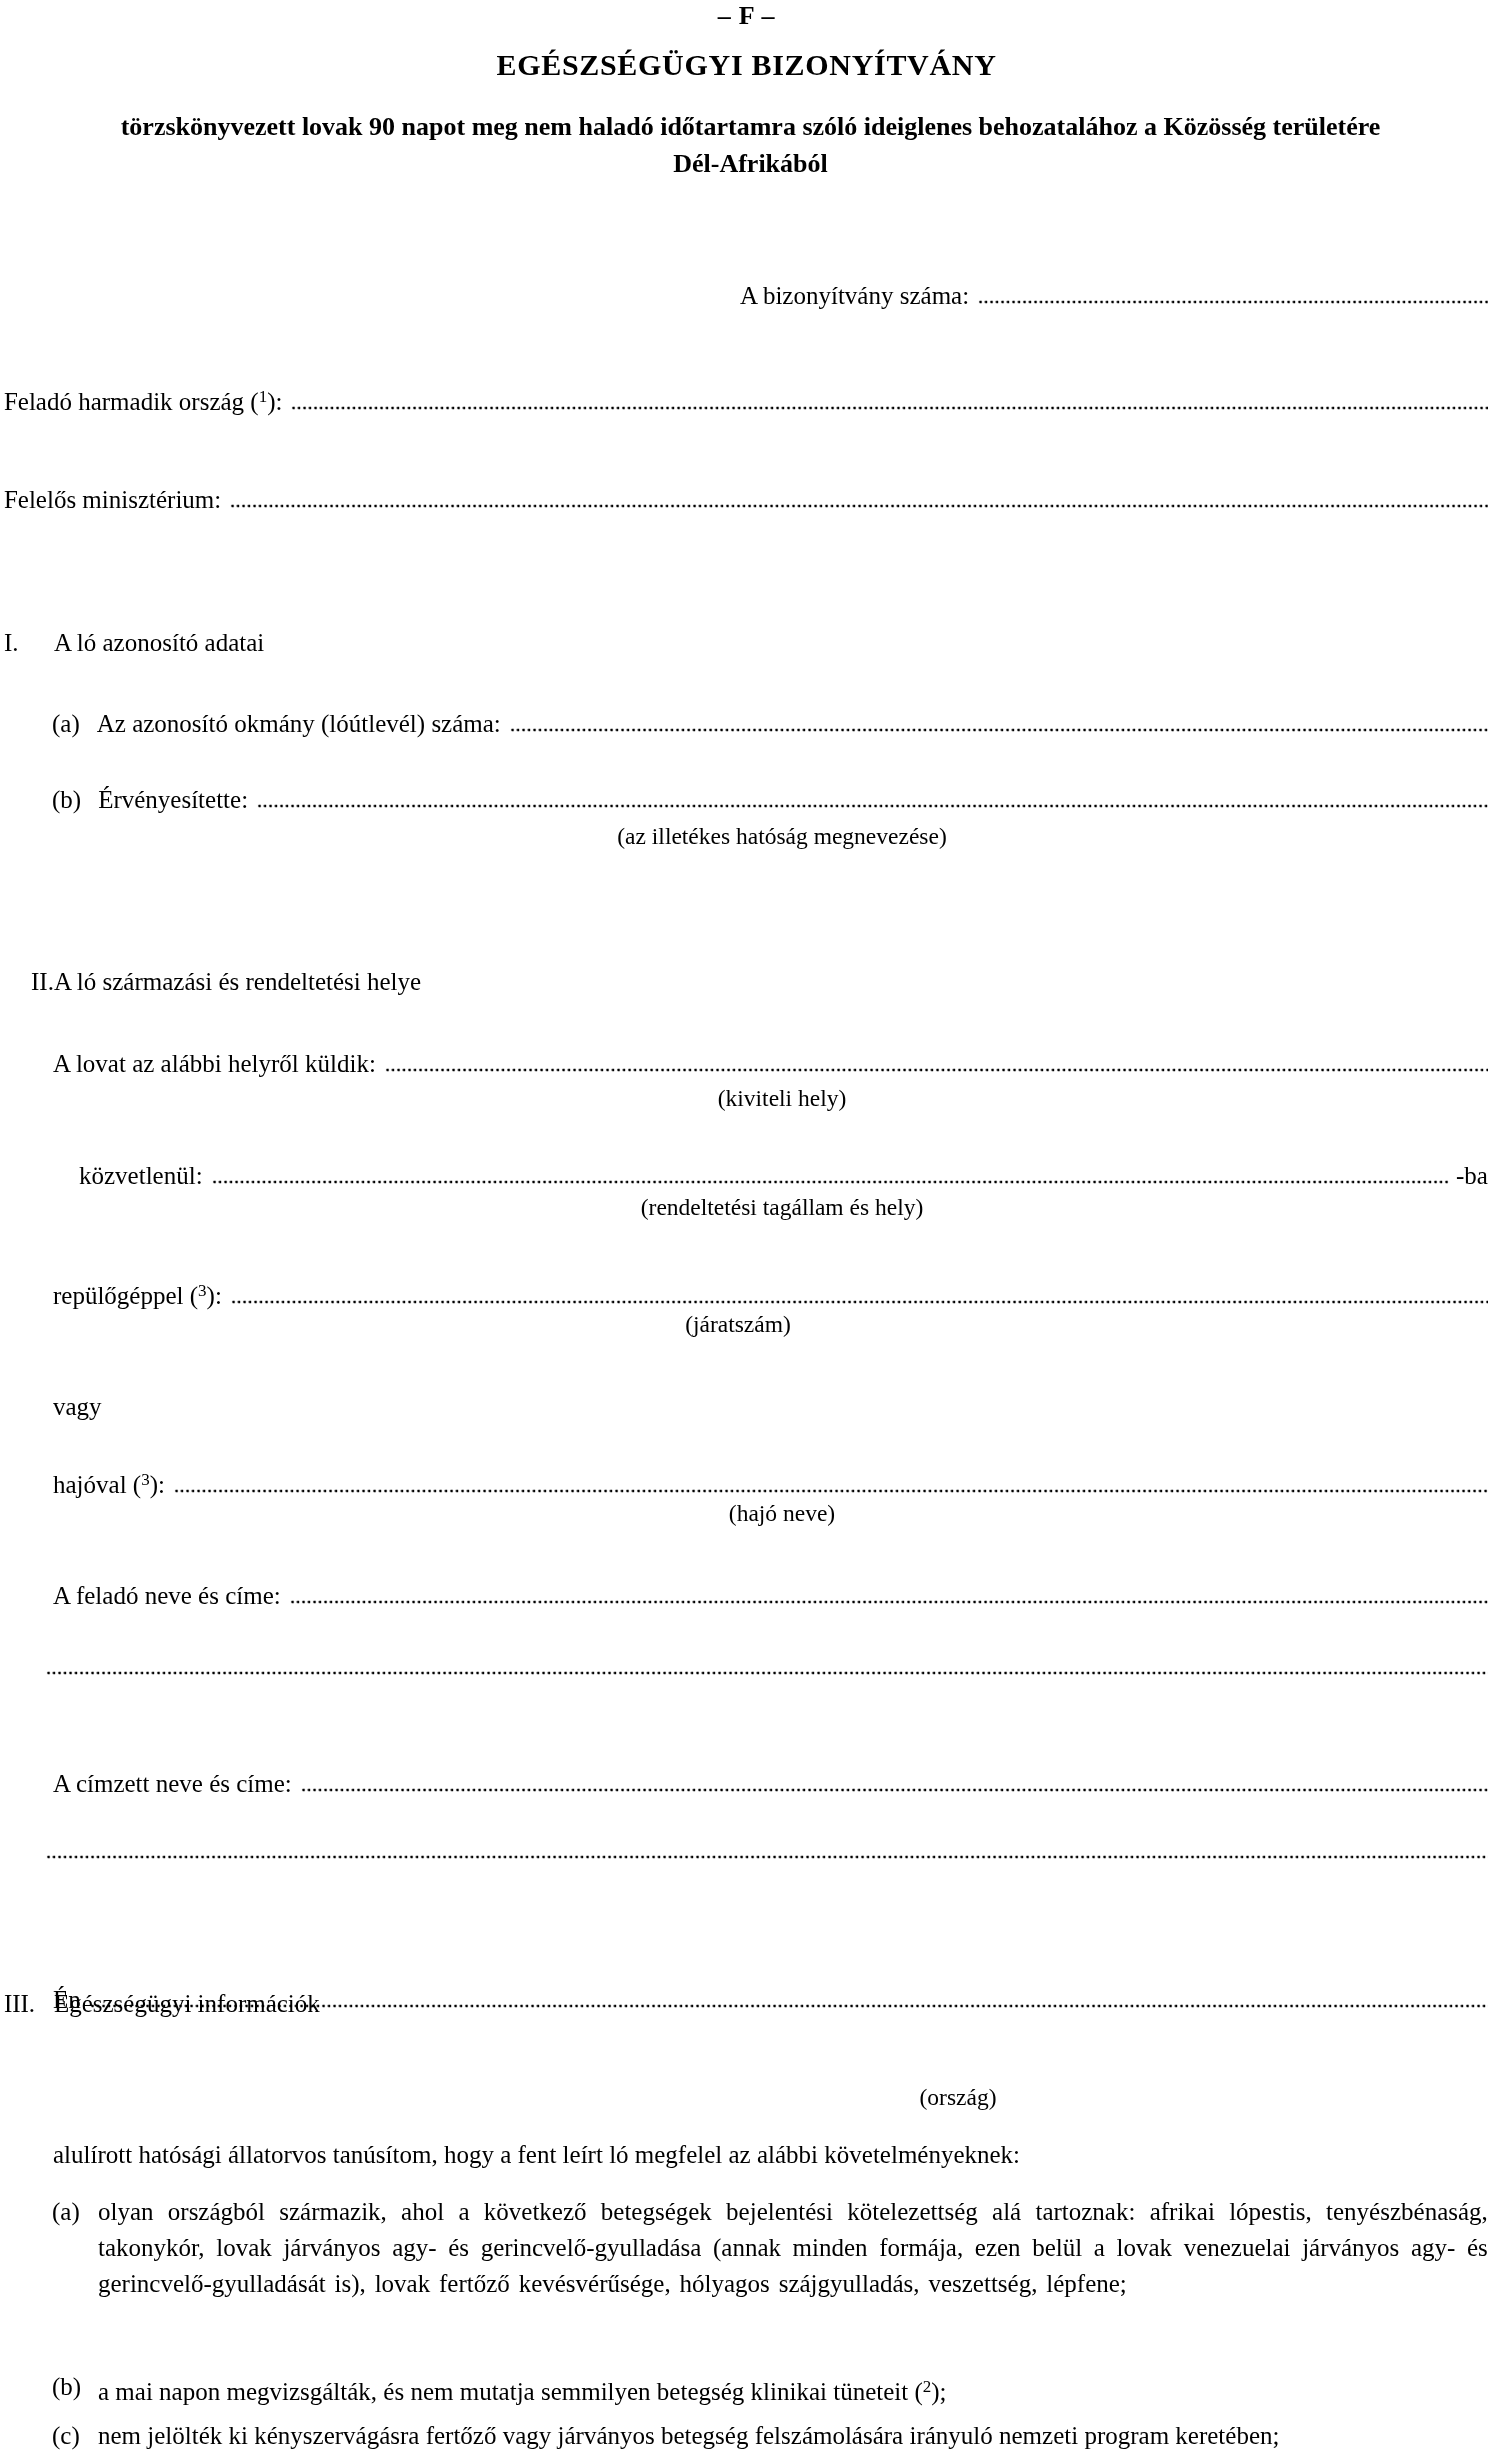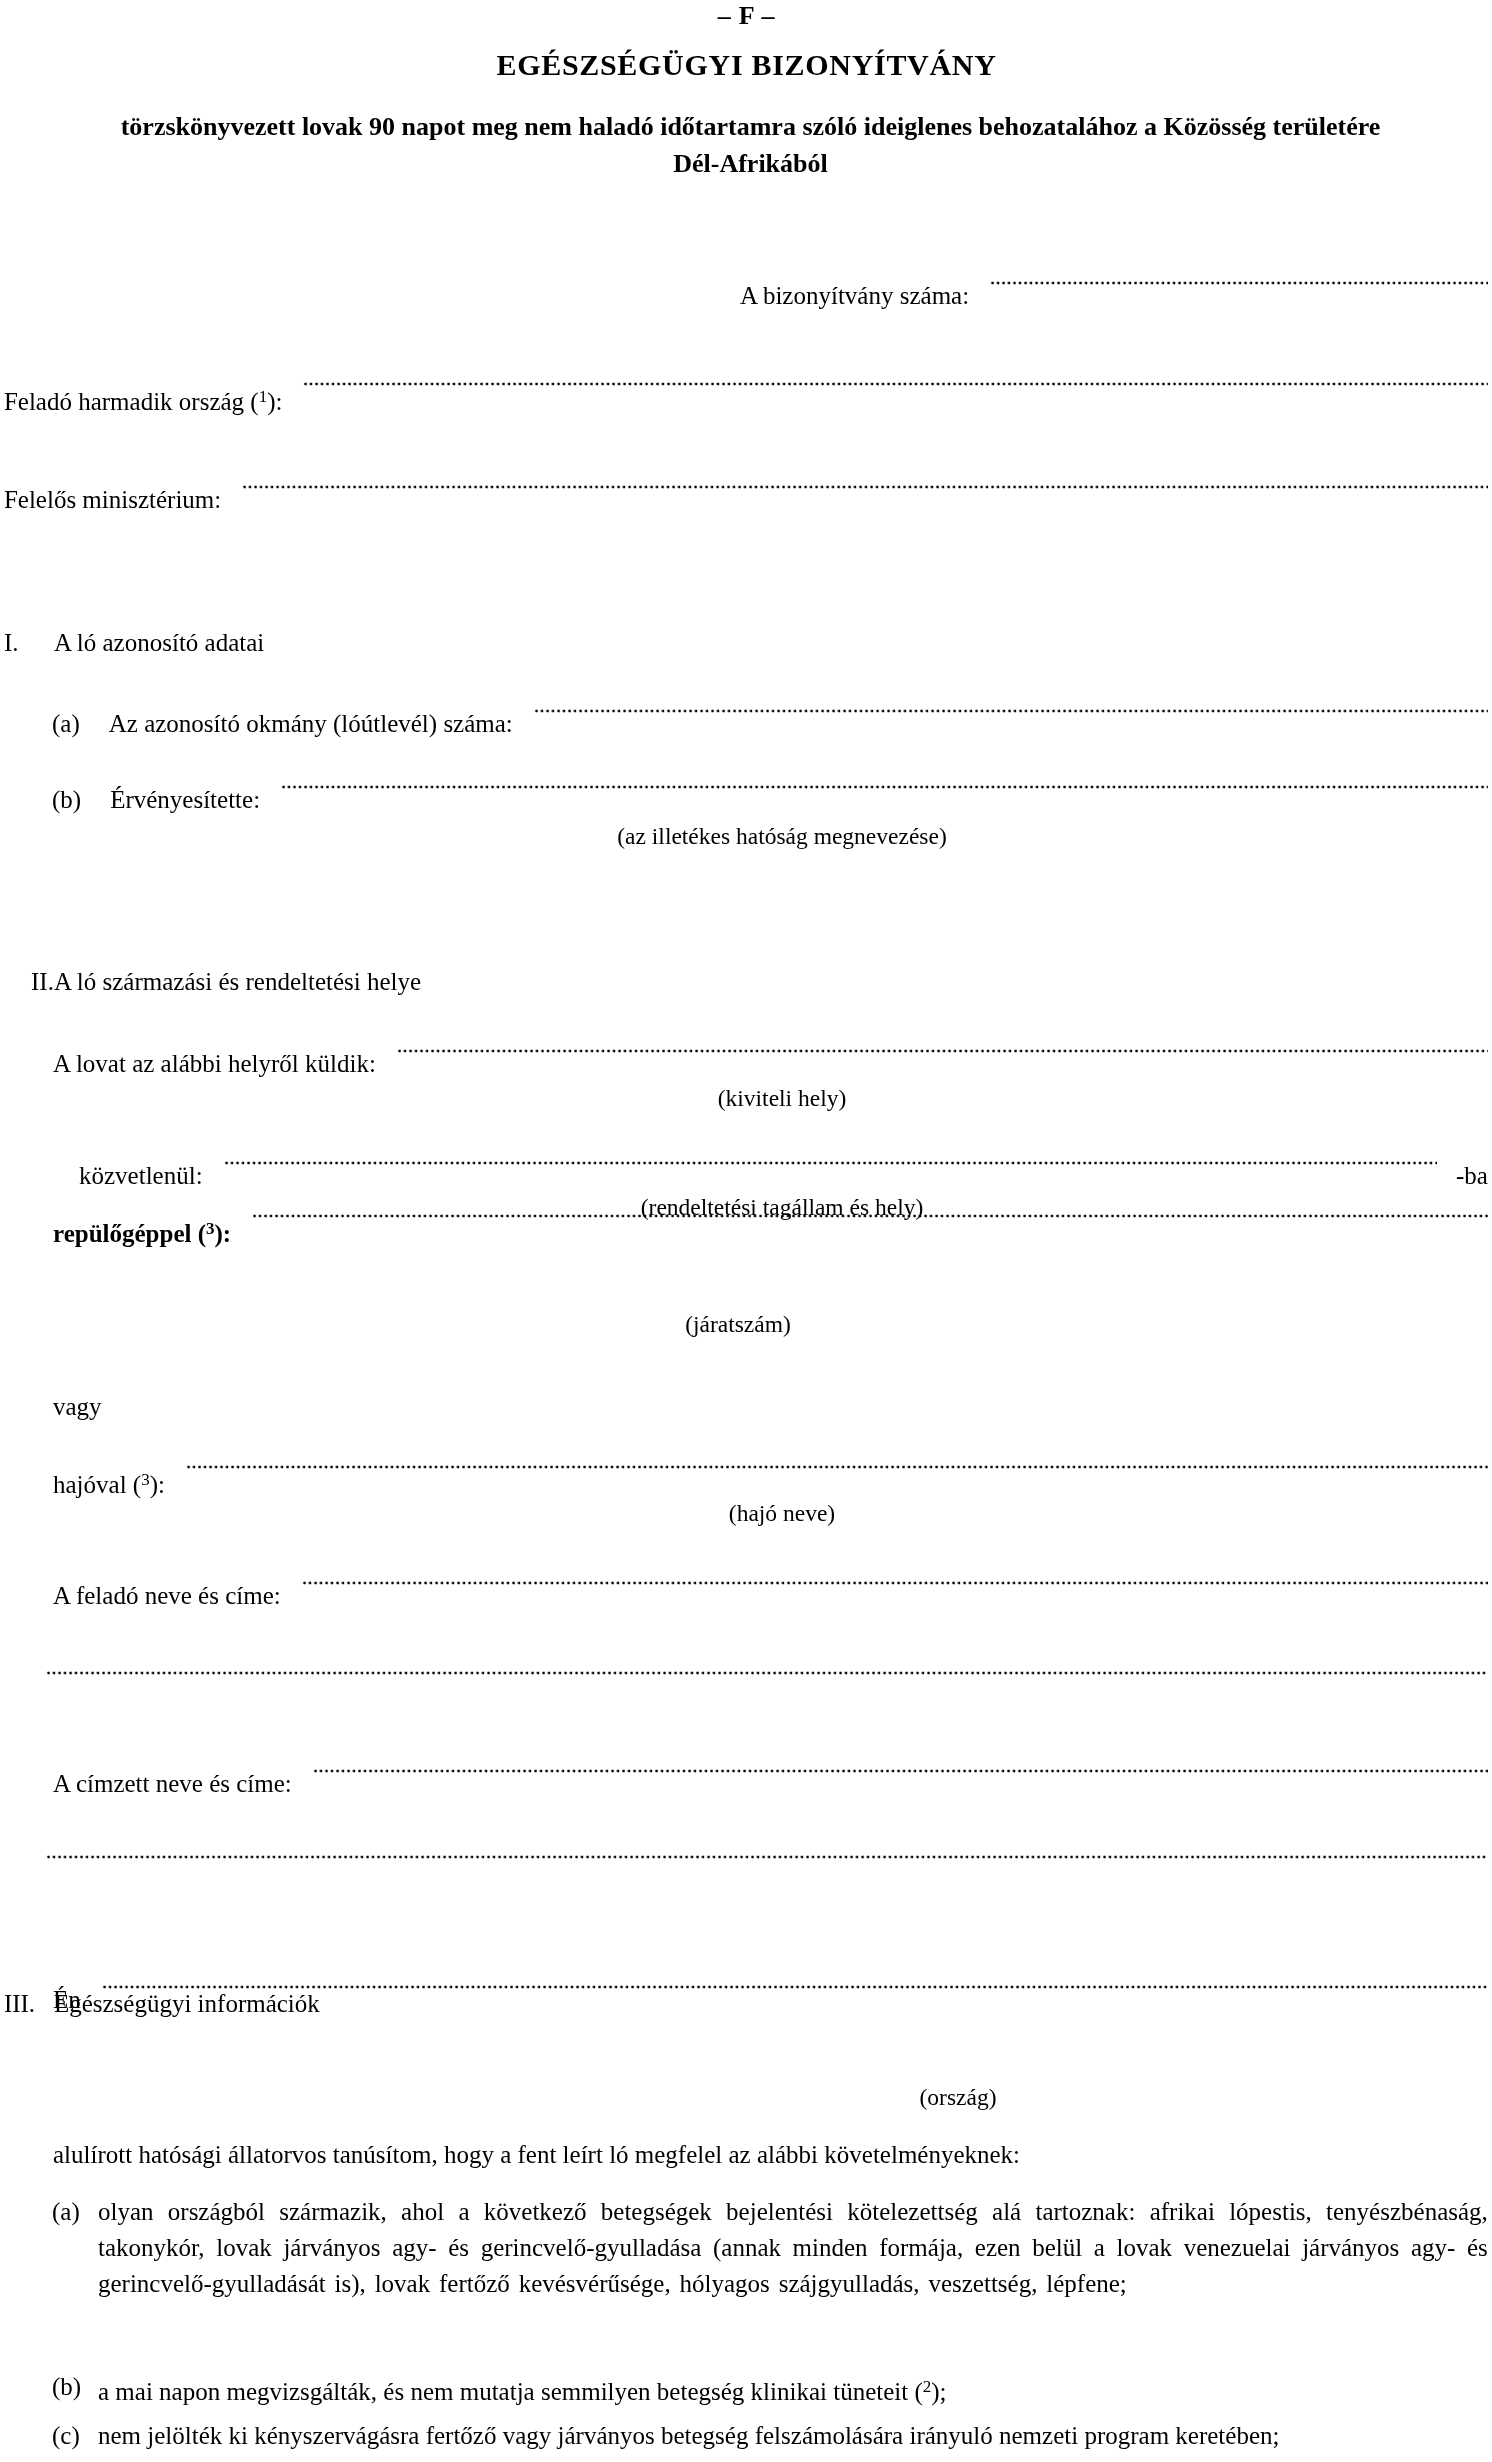--- a/index.html
+++ b/index.html
@@ -19,23 +19,23 @@
 
   
   .f-marker   { top: 1.3px;  font-size: 26px; letter-spacing: 0.7px; }
   .doc-title  { top: 48px; font-size: 30px; letter-spacing: 0.7px; }
   .doc-sub    { top: 108px; font-size: 26px; line-height: 37px; padding-left: 8px; }
 
   
   .row {
     position: absolute;
     display: flex;
+    align-items: flex-end;
     line-height: 31px;
     right: 5.2px;
-    gap: 12px;
   }
   .row .label { white-space: nowrap; }
   .row .suffix { white-space: nowrap; margin-left: 6.5px; }
   .leader {
     flex: 1;
     height: 5.9px;
     margin: 0 0 5.9px 9px;
     background-image: radial-gradient(circle at 2.6px 2.9px, #000 1.2px, transparent 1.6px);
     background-size: 5.5px 5.9px;
     background-repeat: repeat-x;
@@ -68,21 +68,21 @@
   #row-ministry   { top: 484px;  left: 3.9px; }
   #sec1           { top: 627px; }
   #row-1a         { top: 708px; left: 52px; }
   #row-1b         { top: 784px; left: 52px; }
   #cap-1b         { top: 823px; left: 782px; }
   #sec2           { top: 966px; text-align: right; }
   #row-sentfrom   { top: 1048px; left: 53px; }
   #cap-kiviteli   { top: 1085px; left: 782px; }
   #row-directly   { top: 1160px; left: 43px; margin-left: 36px; }
   #cap-rendelt    { top: 1194px; left: 782px; }
-  #row-plane      { top: 1213px; left: 53px; font-weight: bold; }
+  #row-plane      { top: 1275px; left: 53px; }
   #cap-jaratszam  { top: 1311px; left: 738px; }
   #lbl-vagy       { top: 1391px; left: 53px; line-height: 31px; }
   #row-ship       { top: 1464px; left: 53px; }
   #cap-hajo       { top: 1500px; left: 782px; }
   #row-consignor  { top: 1580px; left: 53px; }
   #line-full-1    { top: 1670px; left: 46px; }
   #row-consignee  { top: 1768px; left: 53px; }
   #line-full-2b   { top: 1854px; left: 46px; }
   #sec3           { top: 1988px; }
   #row-en         { top: 1984px; left: 53px; }

